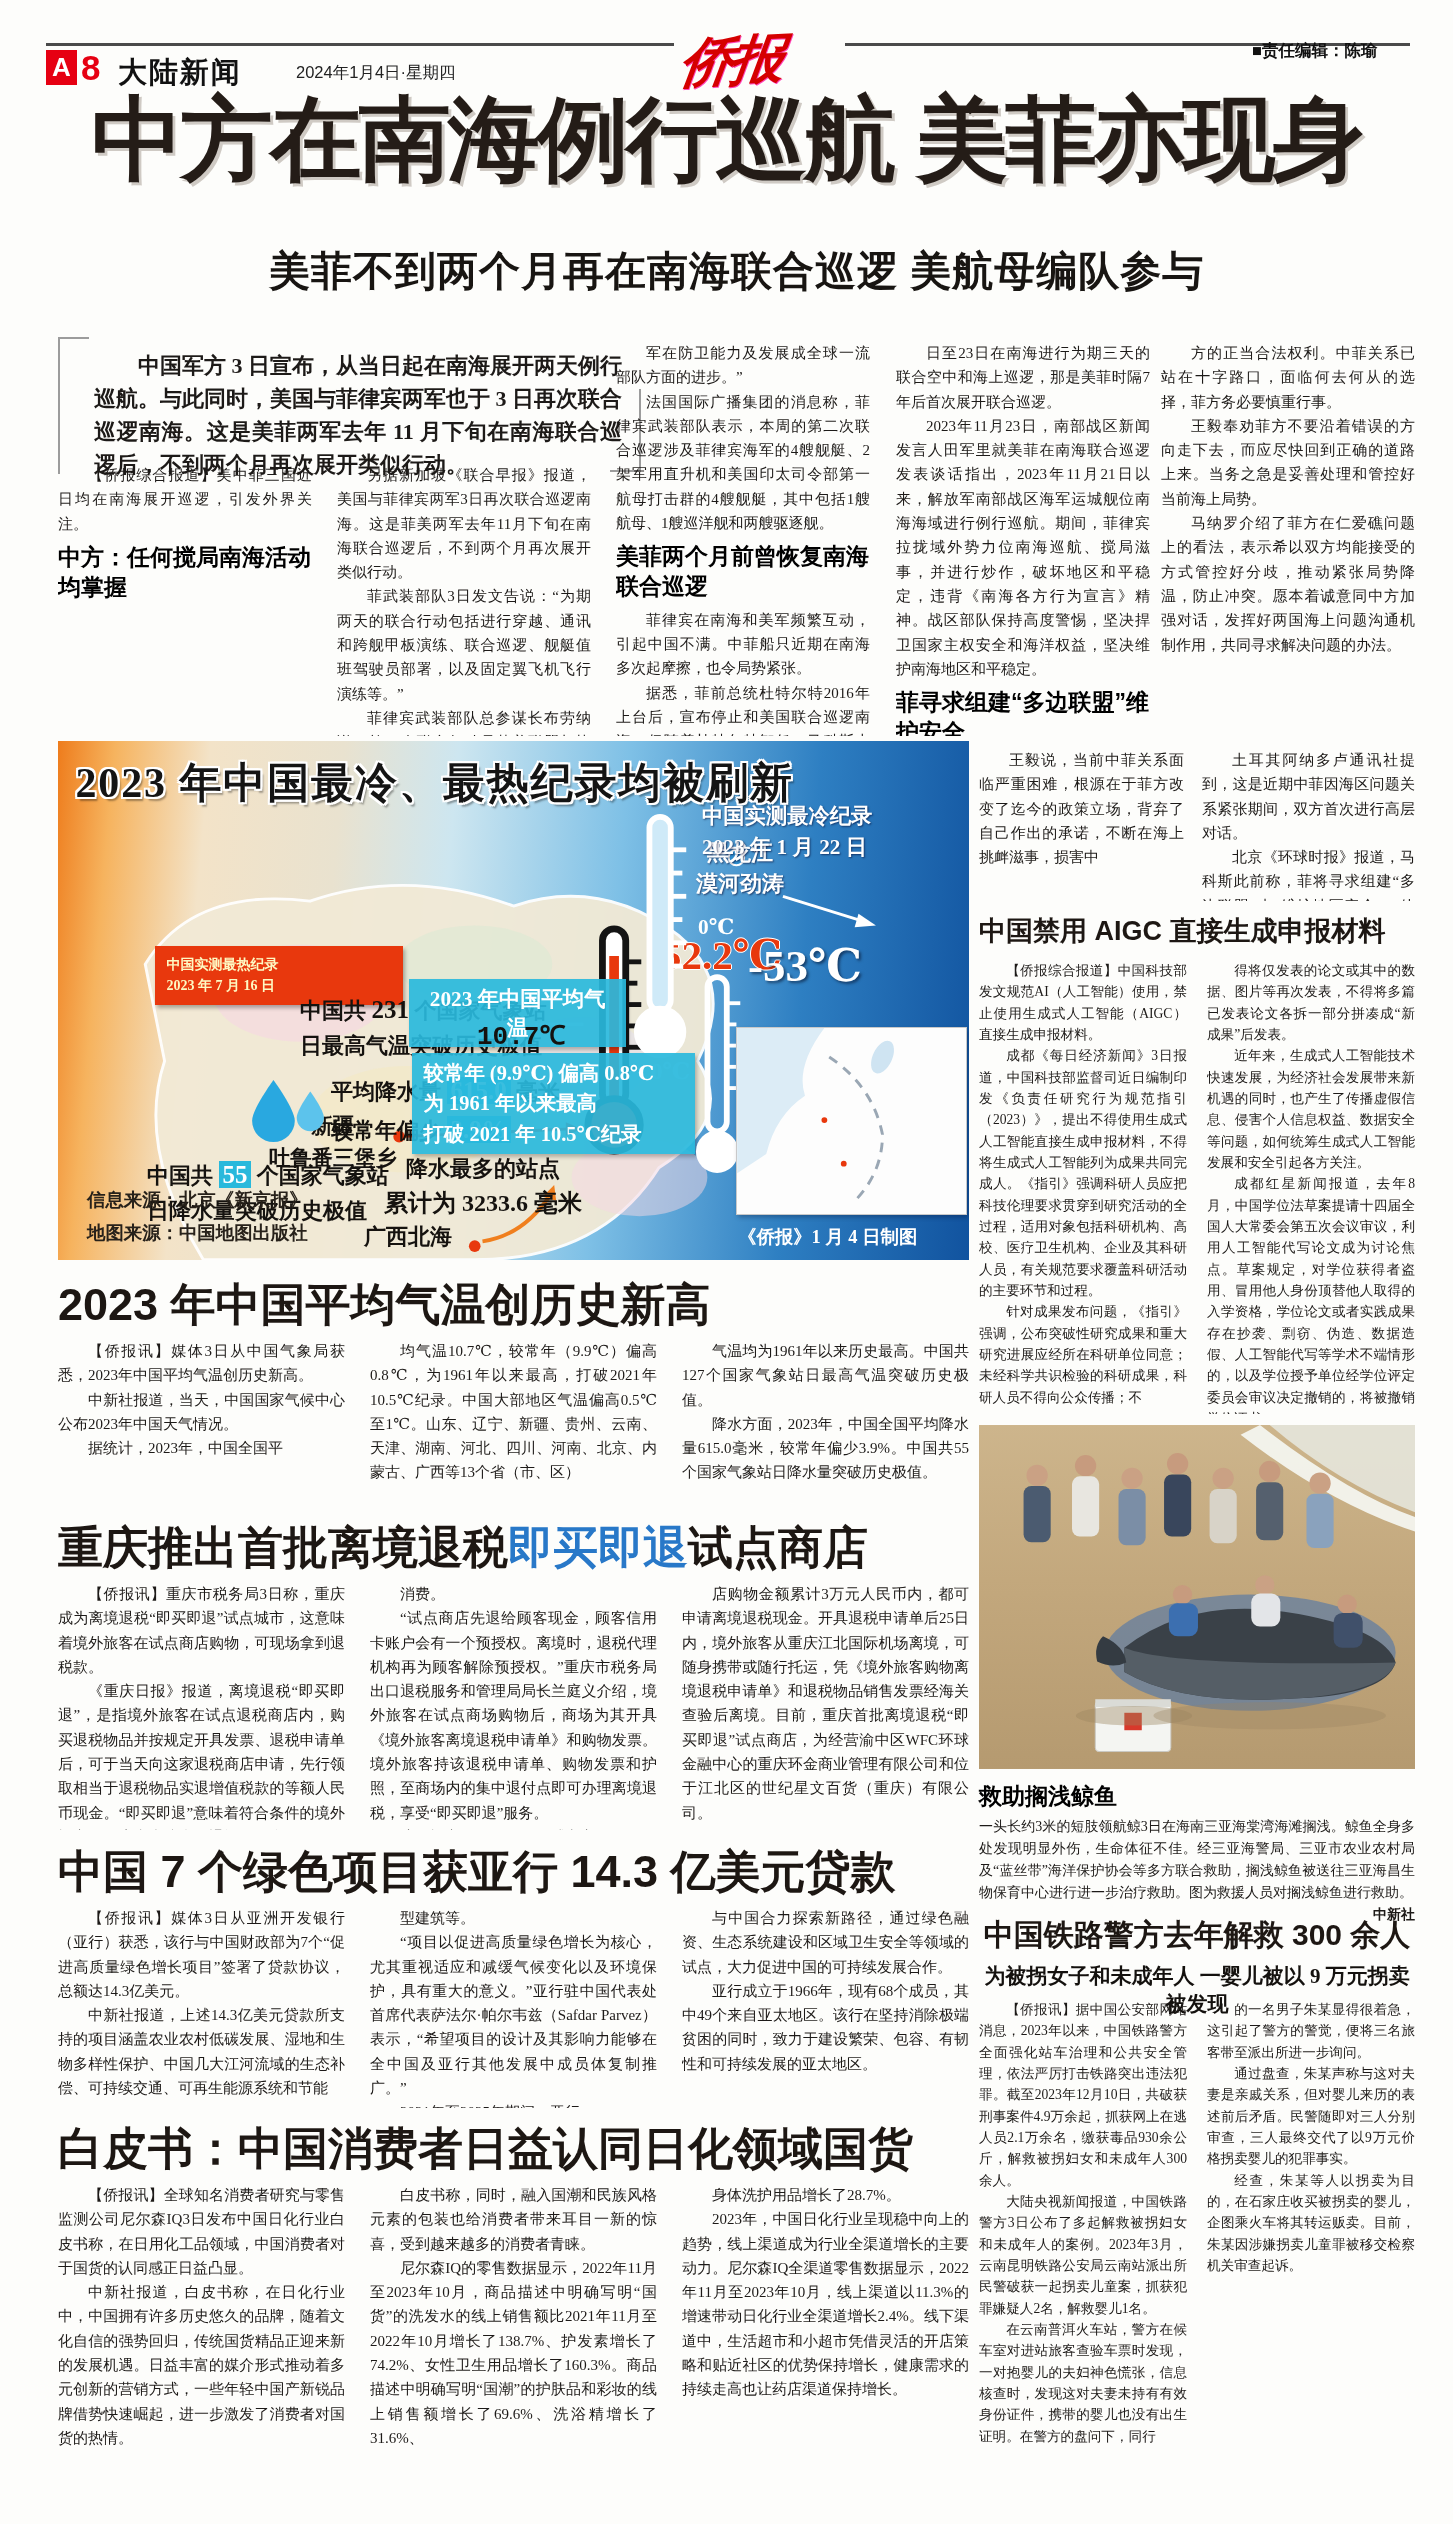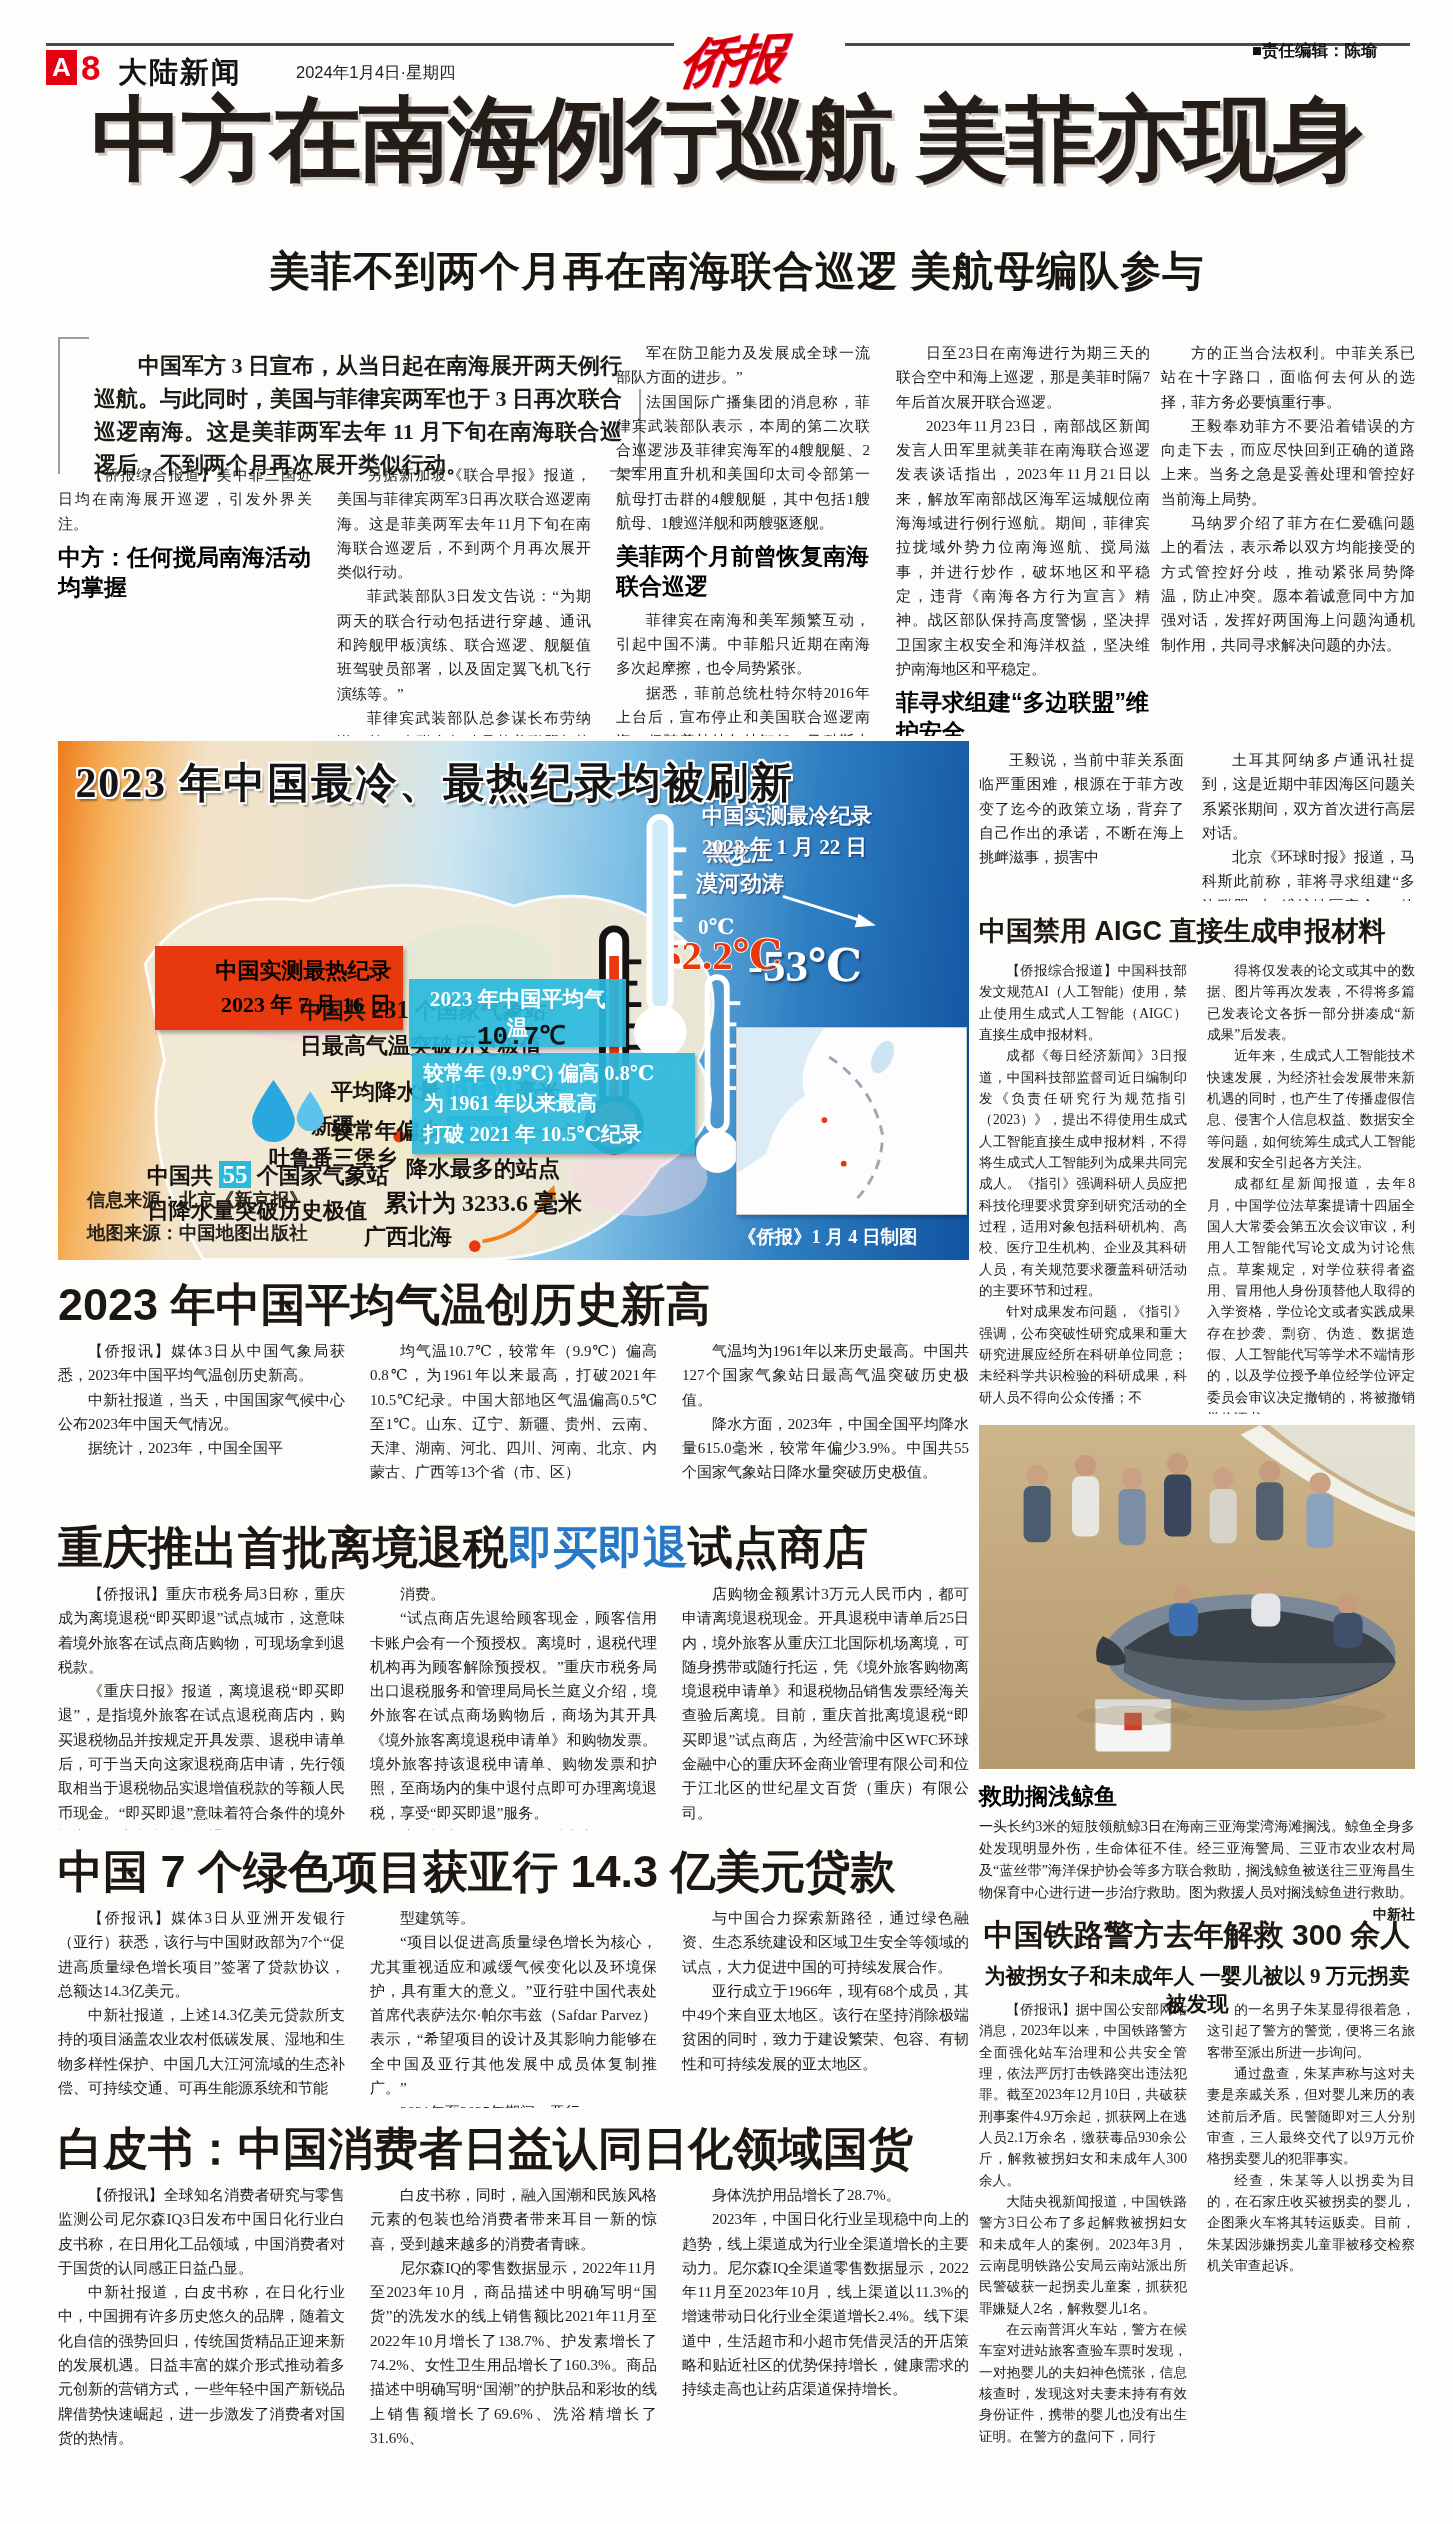--- a/index.html
+++ b/index.html
@@ -36,22 +36,22 @@
   .subtitle-rail{font-weight:700;font-size:21px;text-align:center;color:#14110e;}
   .caption-title{font-weight:900;font-size:23px;color:#000;}
   .caption-text{font-size:14px;line-height:1.58;text-align:justify;}
   .credit{font-weight:900;}
   
   .info{overflow:hidden;background:
     linear-gradient(95deg,#ee7c1c 0%,#f6b35e 6%,#f3e3c8 16%,#e9e2cf 30%,
                     #cde6f0 42%,#7ec0e6 60%,#2e7fc2 80%,#11539f 100%);}
   .info-title{font-weight:900;font-size:42px;color:#141414;letter-spacing:1.9px;white-space:nowrap;
     text-shadow:-1.9px 0 #fff,1.9px 0 #fff,0 -1.9px #fff,0 1.9px #fff,-1.9px -1.9px #fff,1.9px 1.9px #fff,-1.9px 1.9px #fff,1.9px -1.9px #fff,2.9px 3.9px 1.9px rgba(0,0,0,.35);}
-  .redbox{background:#e8380d;color:#000000;font-weight:900;text-align:right;
-          font-size:22px;line-height:1.55;padding:7.8px 11.6px;box-shadow:1.9px 2.9px 3.9px rgba(0,0,0,.3);}
+  .redbox{background:#e8380d;color:#fef9c3;font-weight:900;text-align:left;
+          font-size:14px;line-height:1.55;padding:7.8px 11.6px;box-shadow:1.9px 2.9px 3.9px rgba(0,0,0,.3);}
   .cyanbox{background:rgba(41,185,220,.92);color:#fff;font-weight:900;text-align:center;
            padding:4.8px 11.6px;box-shadow:1.9px 2.9px 3.9px rgba(0,0,0,.25);}
   .bigtemp-hot{color:#e8380d;font-weight:900;font-size:41px;
     text-shadow:-1px 0 #fff,1px 0 #fff,0 -1px #fff,0 1px #fff;}
   .bigtemp-cold{color:#fff;font-weight:900;font-size:45px;text-shadow:1.9px 1.9px 2.9px rgba(0,0,20,.5);}
   .white-b{color:#fff;font-weight:900;}
   .dark-b{color:#15120f;font-weight:900;}
   .num-hl{background:#29b9dc;color:#fff;padding:0 3.9px;}
   .info-src{font-size:18.4px;font-weight:700;color:#27211a;}
   .info-credit{font-size:18.4px;font-weight:700;color:#fff;text-align:right;}

